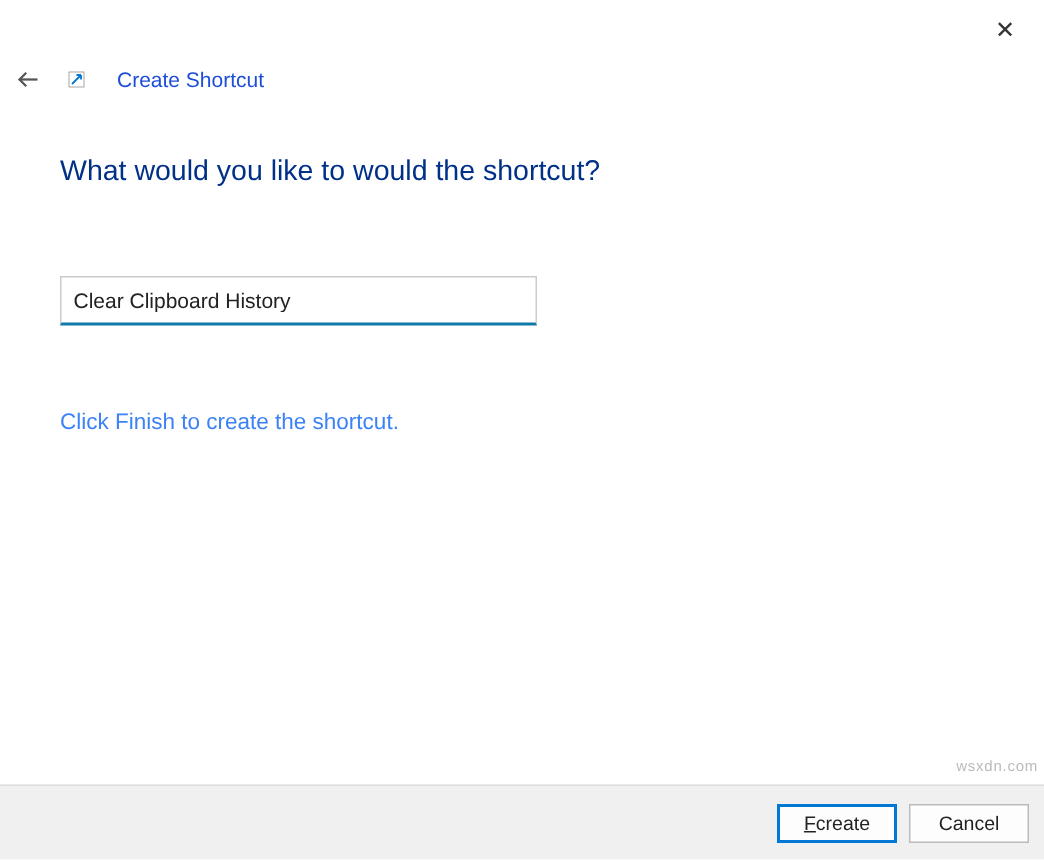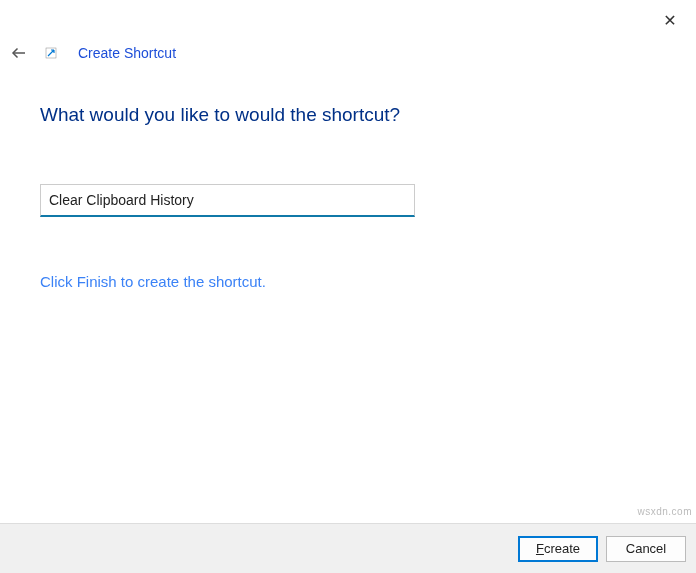--- a/index.html
+++ b/index.html
@@ -80,21 +80,21 @@
     }
     .field-label {
       font-size: 13px;
       color: #222;
       margin-bottom: 6px;
     }
     .field-label .underline {
       text-decoration: underline;
     }
     .name-input {
-      width: 375px;
+      width: 318px;
       padding: 7px 8px;
       font-size: 14px;
       font-family: inherit;
       border: 1px solid #ccc;
       border-bottom: 2px solid #1079a8;
       outline: none;
       color: #222;
       background: #fff;
     }
     .instruction {

